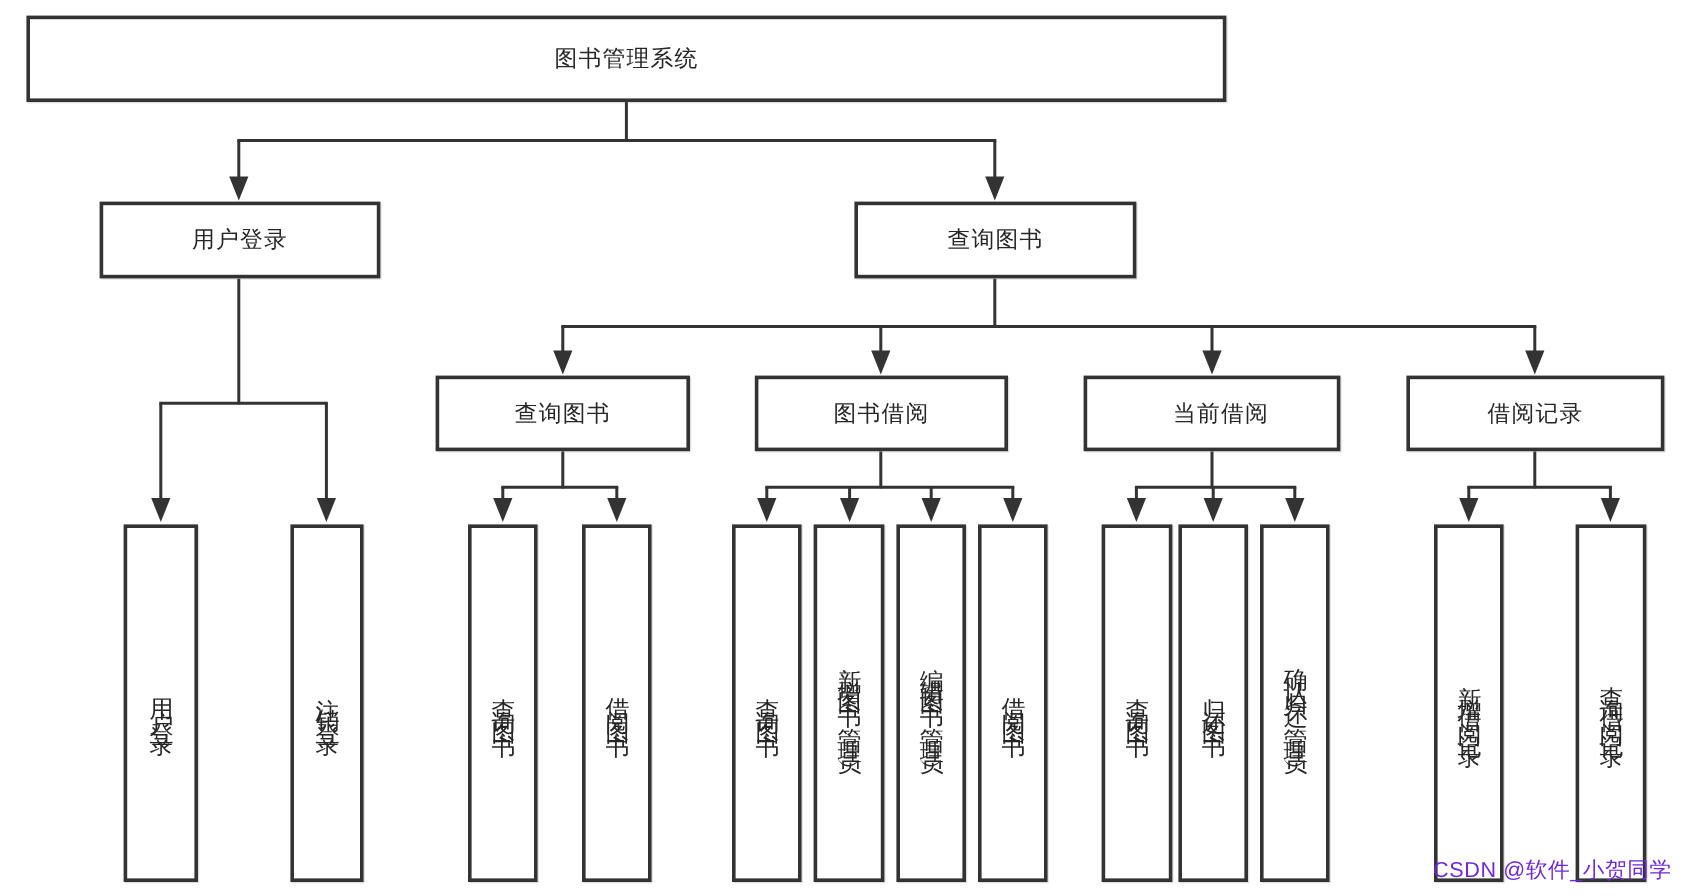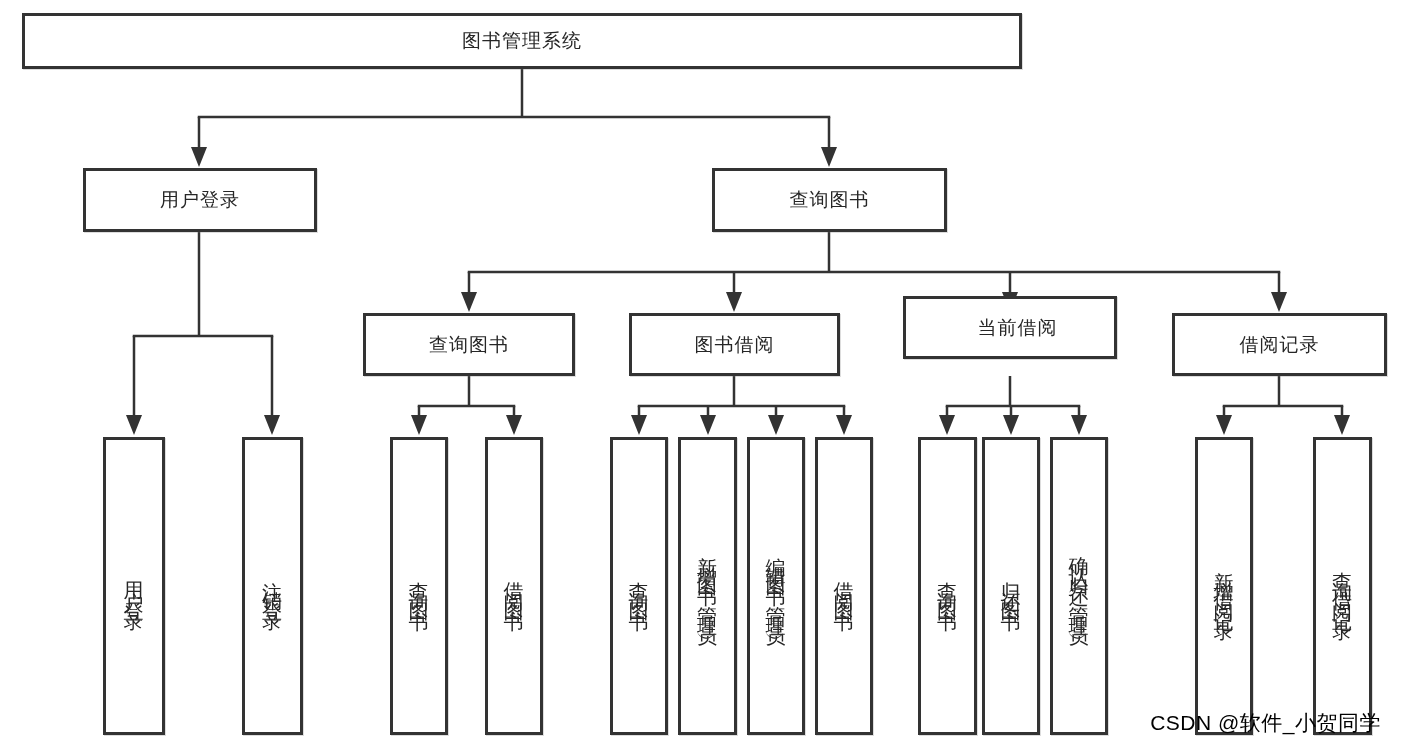--- a/index.html
+++ b/index.html
@@ -31,24 +31,24 @@
   .box.leaf span {
     writing-mode: vertical-rl;
     text-orientation: mixed;
     font-size: 20px;
     letter-spacing: 10px;
     line-height: 1;
     white-space: nowrap;
   }
   .watermark {
     position: absolute;
-    right: 24px;
+    right: 12px;
     bottom: 10px;
-    font-size: 21px;
-    color: #000000;
+    font-size: 18px;
+    color: #6d28d9;
     letter-spacing: 0.5px;
     z-index: 5;
     pointer-events: none;
   }
 </style>
 </head>
 <body>
 
 <div class="canvas">
 
@@ -109,38 +109,38 @@
     <polygon points="1071,415 1087,415 1079,435" stroke="none"></polygon>
 
     <line x1="1279" y1="376" x2="1279" y2="407"></line>
     <line x1="1222.75" y1="406" x2="1343.25" y2="406"></line>
     <line x1="1224" y1="406" x2="1224" y2="417"></line>
     <polygon points="1216,415 1232,415 1224,435" stroke="none"></polygon>
     <line x1="1342" y1="406" x2="1342" y2="417"></line>
     <polygon points="1334,415 1350,415 1342,435" stroke="none"></polygon>
   </svg>
 
-  <div class="box h" style="left:22px; top:13px; width:1000px; height:56px;">
+  <div class="box h" style="left:22px; top:13px; width:1000px; height:72px;">
     <span>图书管理系统</span>
   </div>
 
   <div class="box h" style="left:83px; top:168px; width:234px; height:64px;">
     <span>用户登录</span>
   </div>
   <div class="box h" style="left:712px; top:168px; width:235px; height:64px;">
     <span>查询图书</span>
   </div>
 
   <div class="box h" style="left:363px; top:313px; width:212px; height:63px;">
     <span>查询图书</span>
   </div>
   <div class="box h" style="left:629px; top:313px; width:211px; height:63px;">
     <span>图书借阅</span>
   </div>
-  <div class="box h" style="left:903px; top:296px; width:214px; height:63px;padding-left:15px;">
+  <div class="box h" style="left:903px; top:313px; width:214px; height:63px;padding-left:15px;">
     <span>当前借阅</span>
   </div>
   <div class="box h" style="left:1172px; top:313px; width:215px; height:63px;">
     <span>借阅记录</span>
   </div>
 
   <div class="box leaf" style="left:103px; top:437px; width:62px; height:298px;">
     <span>用户登录</span>
   </div>
   <div class="box leaf" style="left:242px; top:437px; width:61px; height:298px;">

